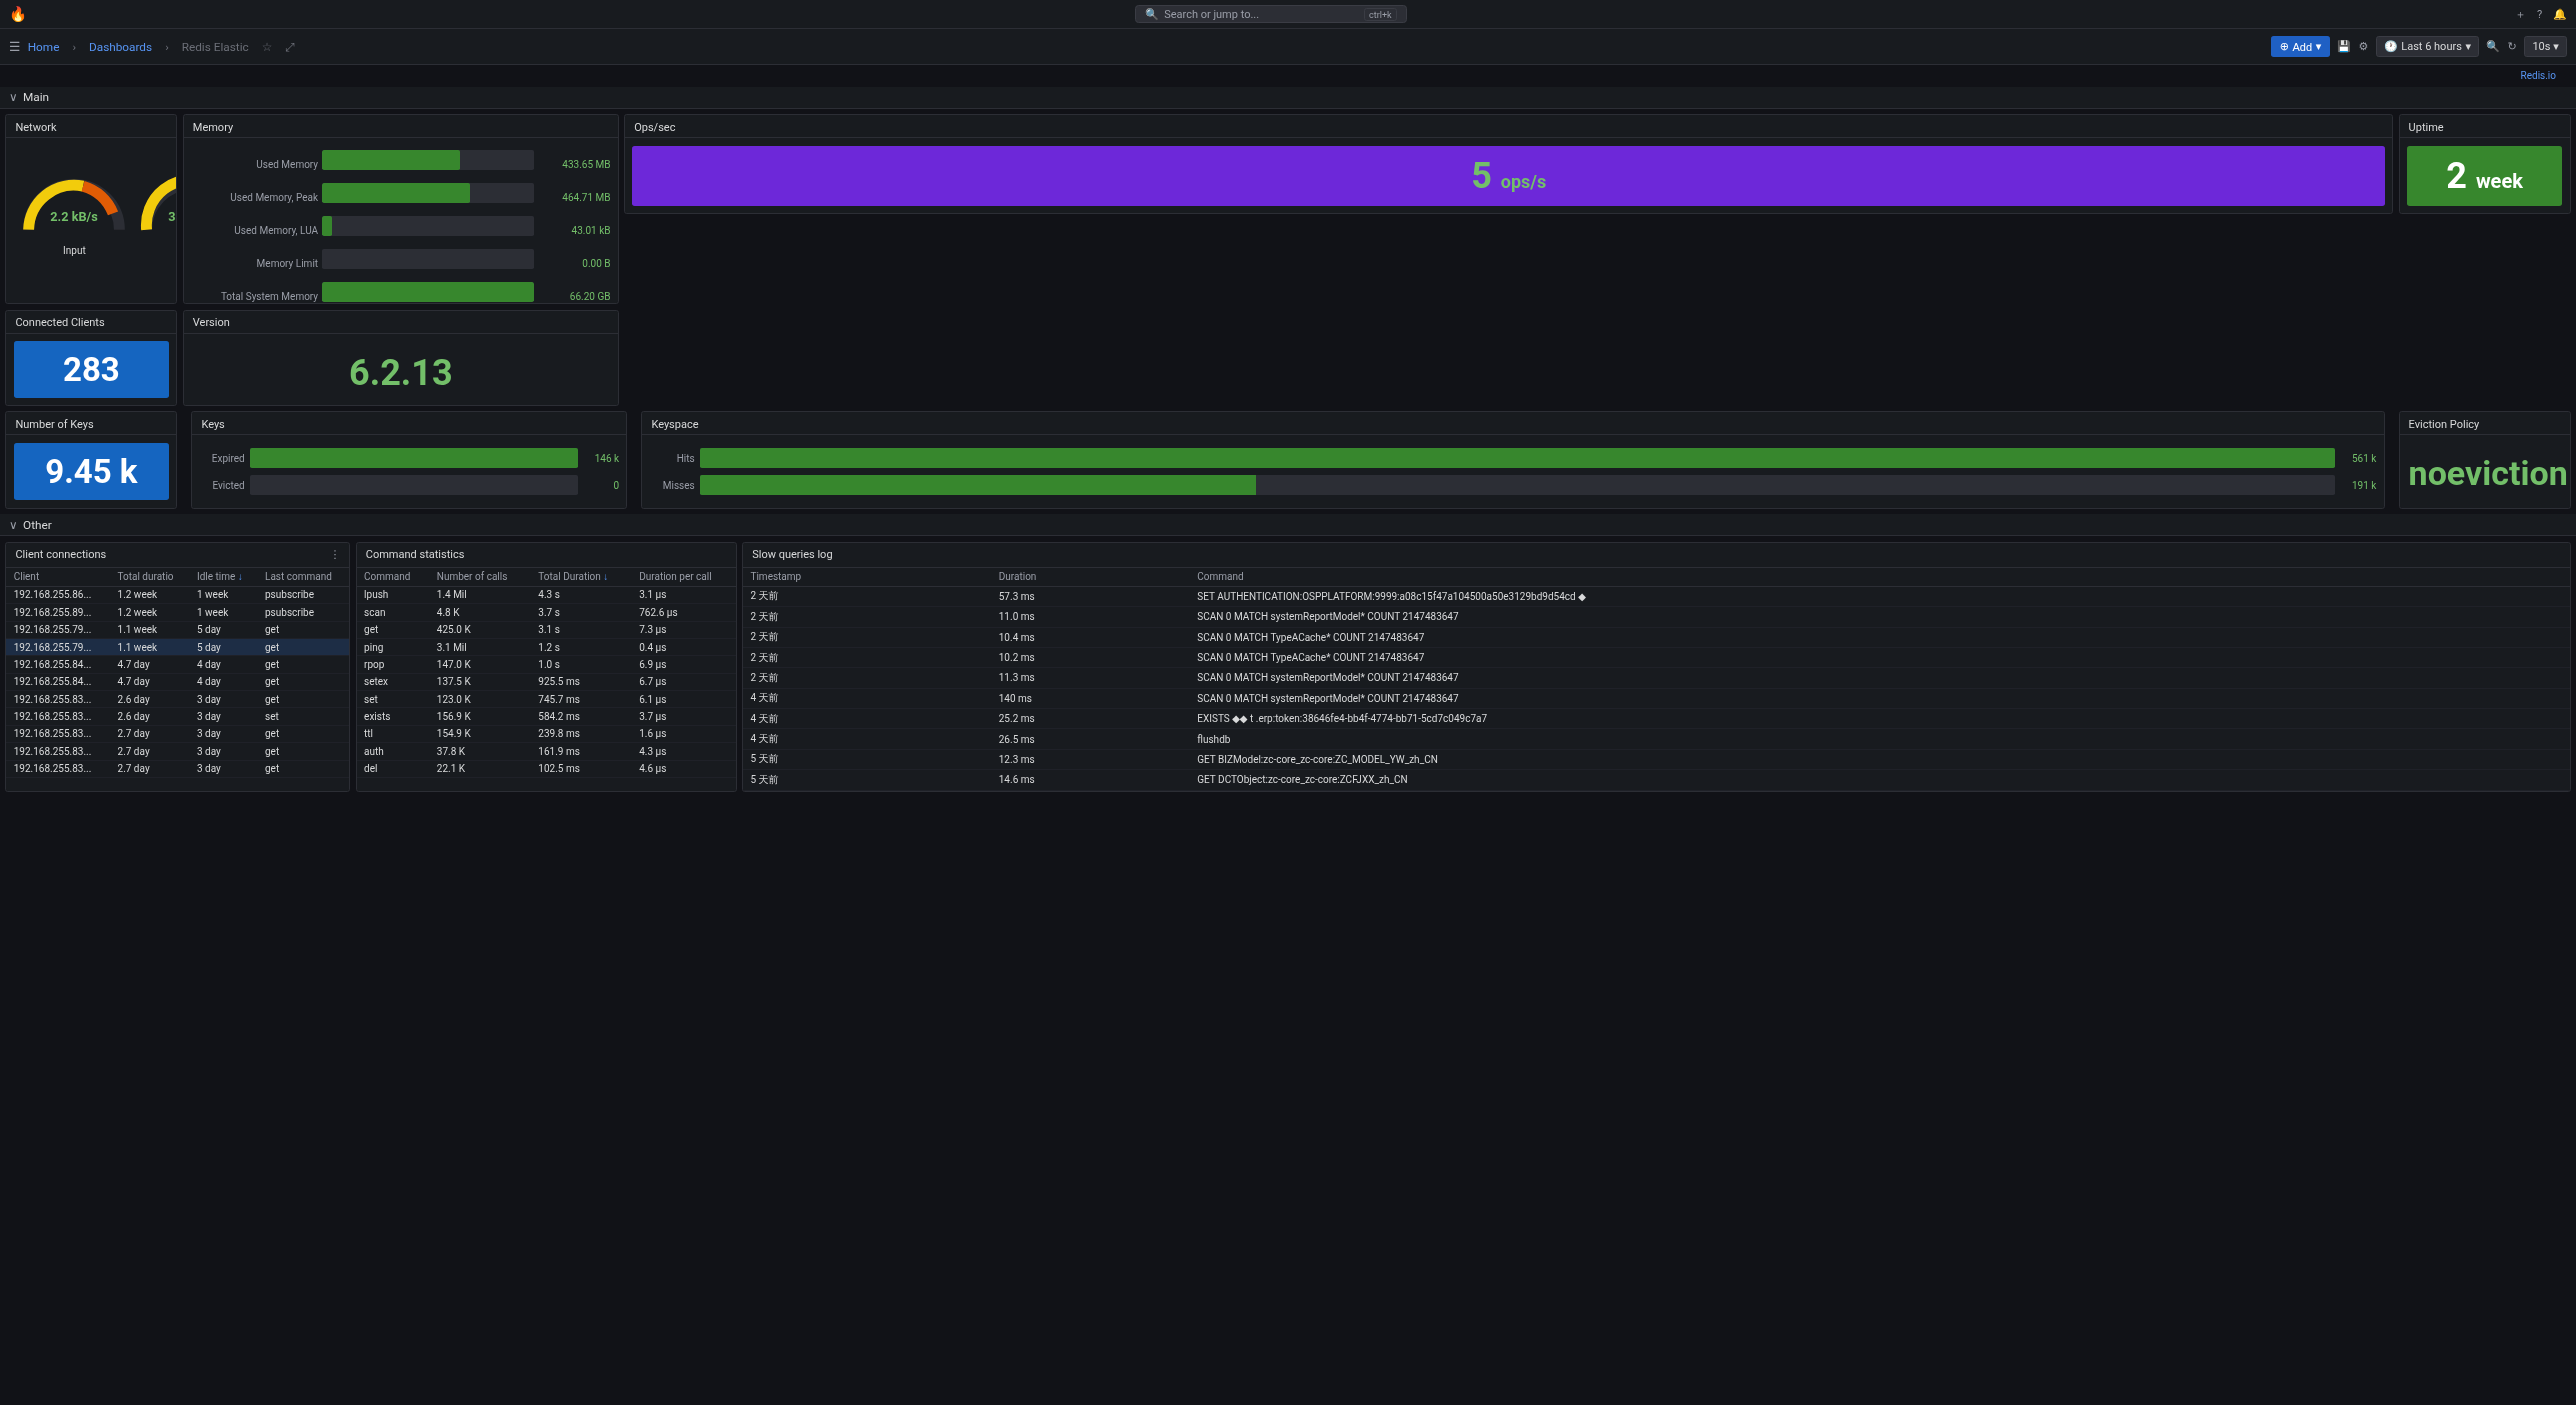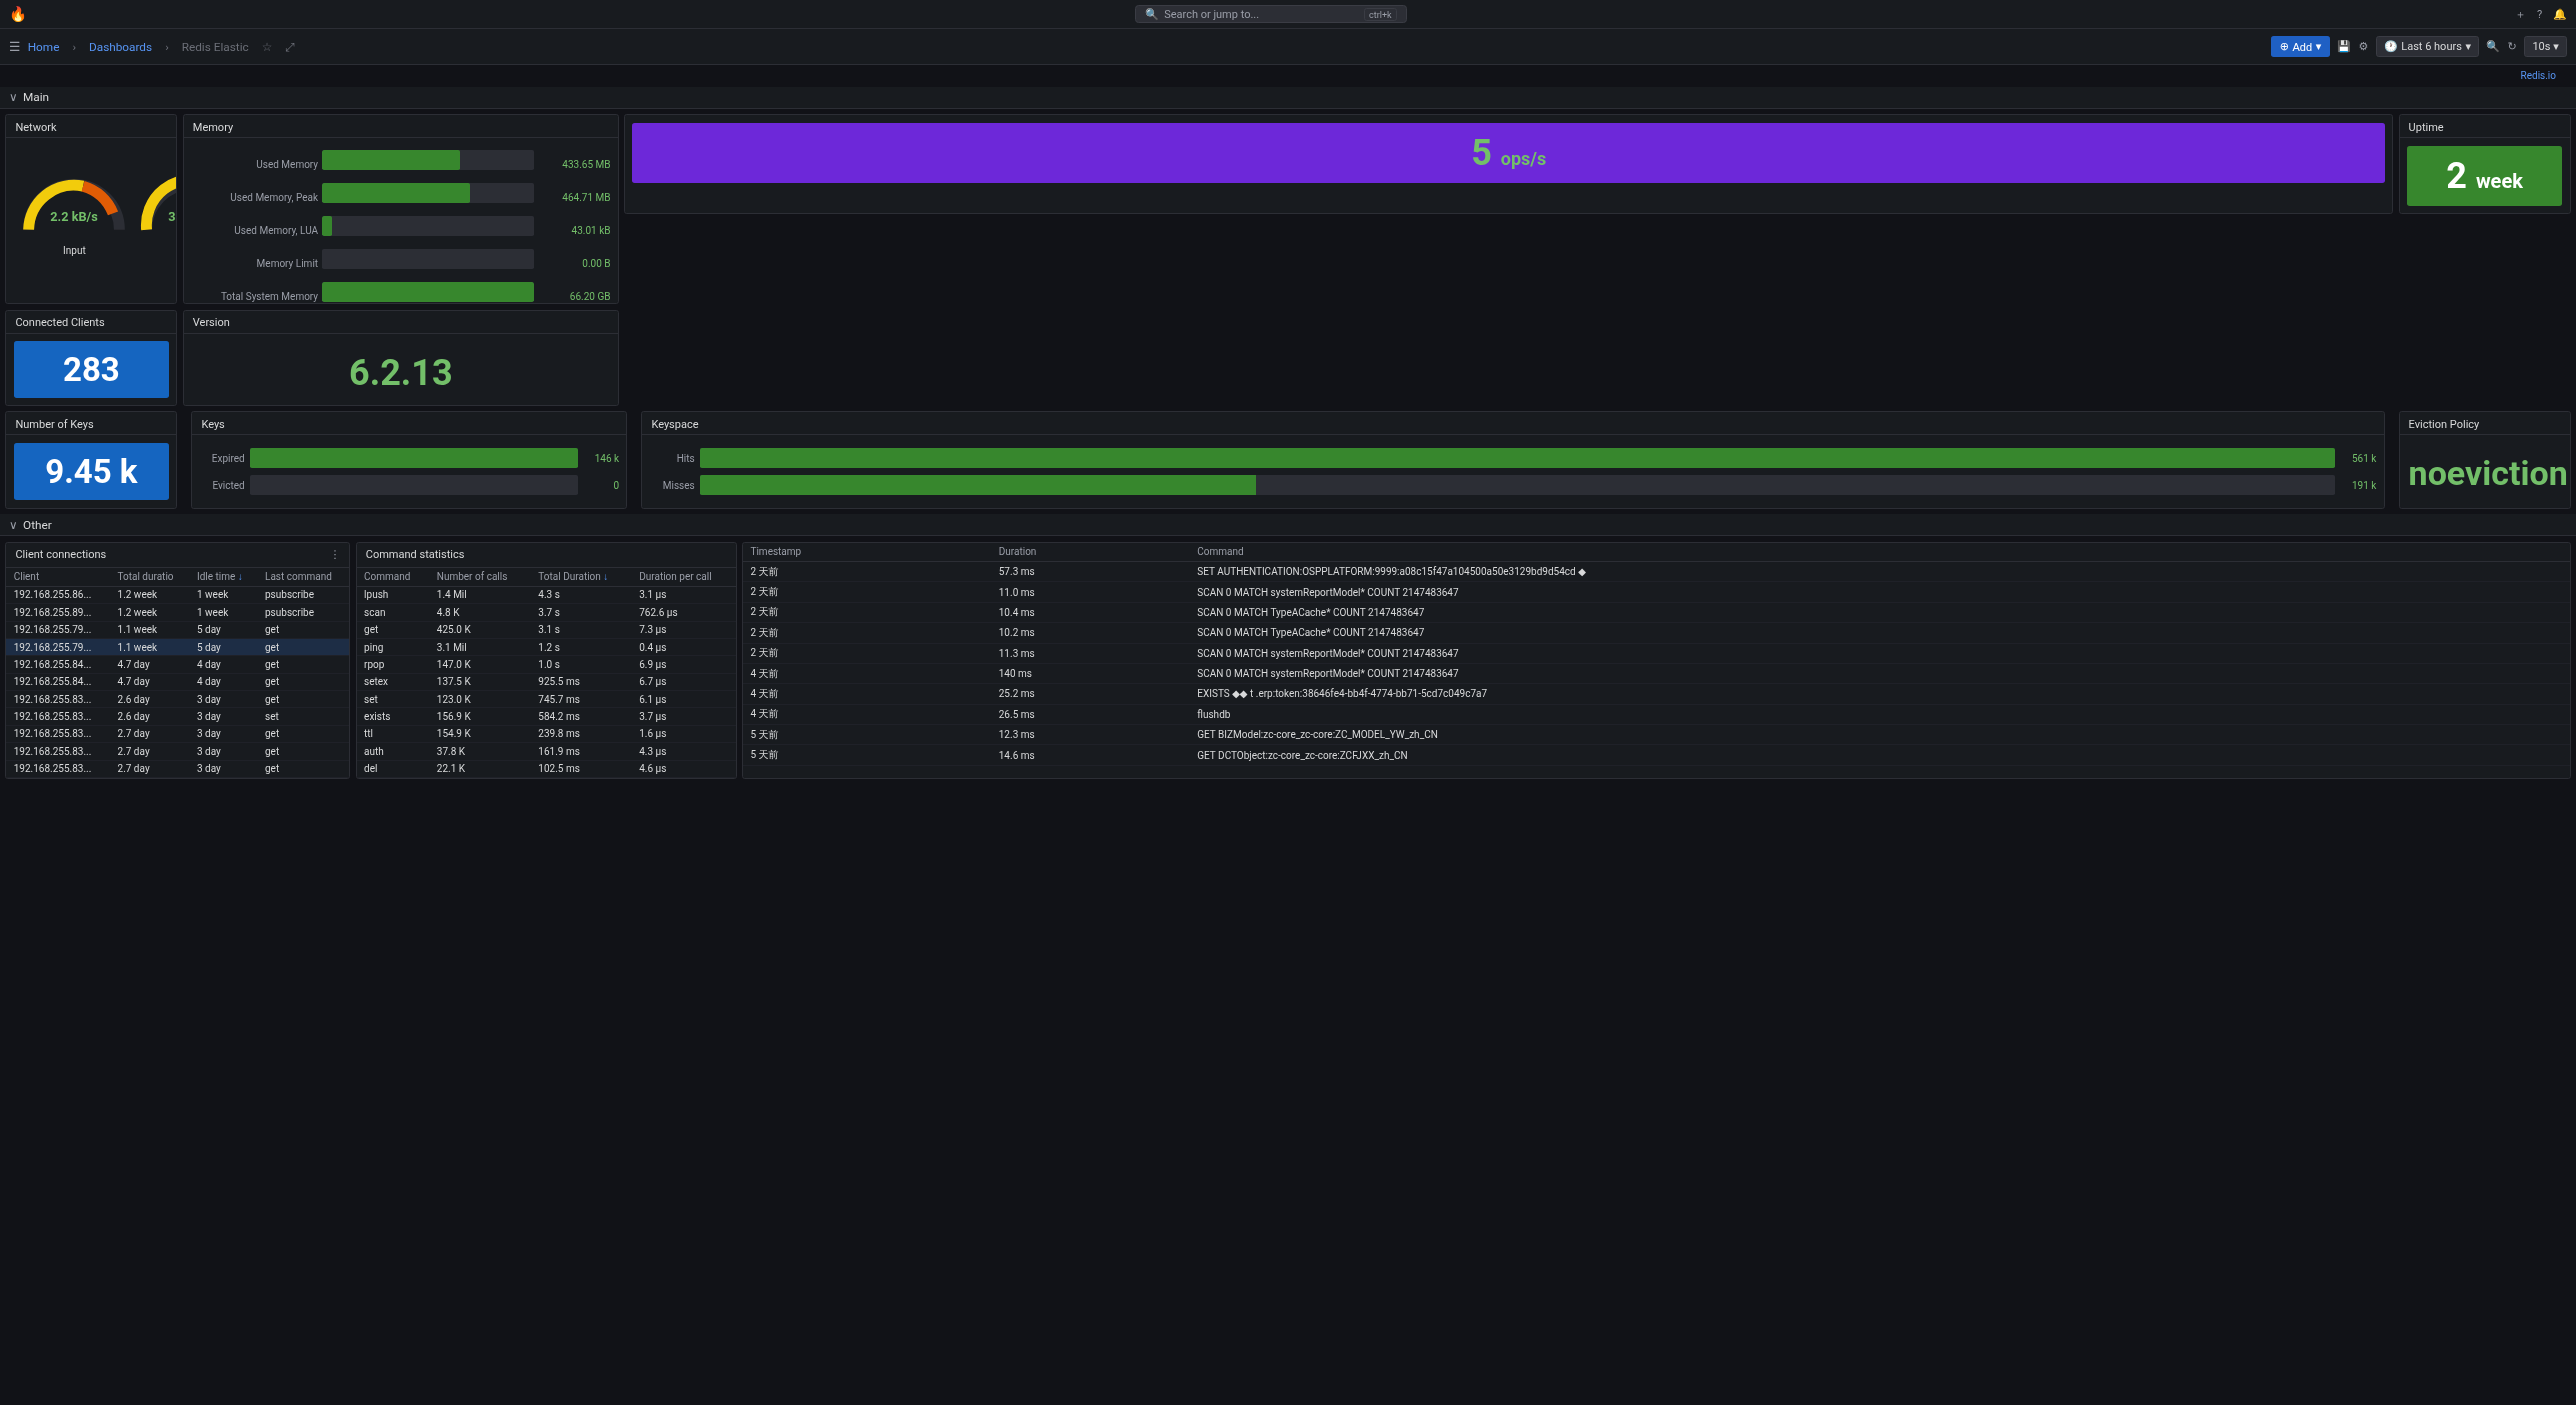--- a/index.html
+++ b/index.html
@@ -335,20 +335,21 @@
 <div class="section-header">
   <span class="chevron">∨</span>
   <span>Main</span>
 </div>
 
 <div class="dashboard-section">
 
   <div style="display:grid; grid-template-columns: 172px 436px 1fr 172px; gap:5.4px;">
 
     <div class="panel">
+      <div class="panel-title">Ops/sec</div>
       <div class="panel-body">
         <div class="big-num-green">
           <span>5</span>
           <span style="font-size:18px;">ops/s</span>
         </div>
       </div>
     </div>
 
     <div class="panel" style="grid-row: 1/3;">
       <div class="panel-title">Network</div>
@@ -669,20 +670,23 @@
             <td>del</td>
             <td>22.1 K</td>
             <td>102.5 ms</td>
             <td>4.6 μs</td>
           </tr>
         </tbody>
     </table>
   </div>
 
   <div class="table-panel">
+    <div class="table-header">
+      <span class="table-title">Slow queries log</span>
+    </div>
     <table>
       <thead>
         <tr>
           <th>Timestamp</th>
           <th>Duration</th>
           <th>Command</th>
         </tr>
       </thead>
       <tbody id="slow-tbody">
           <tr>

